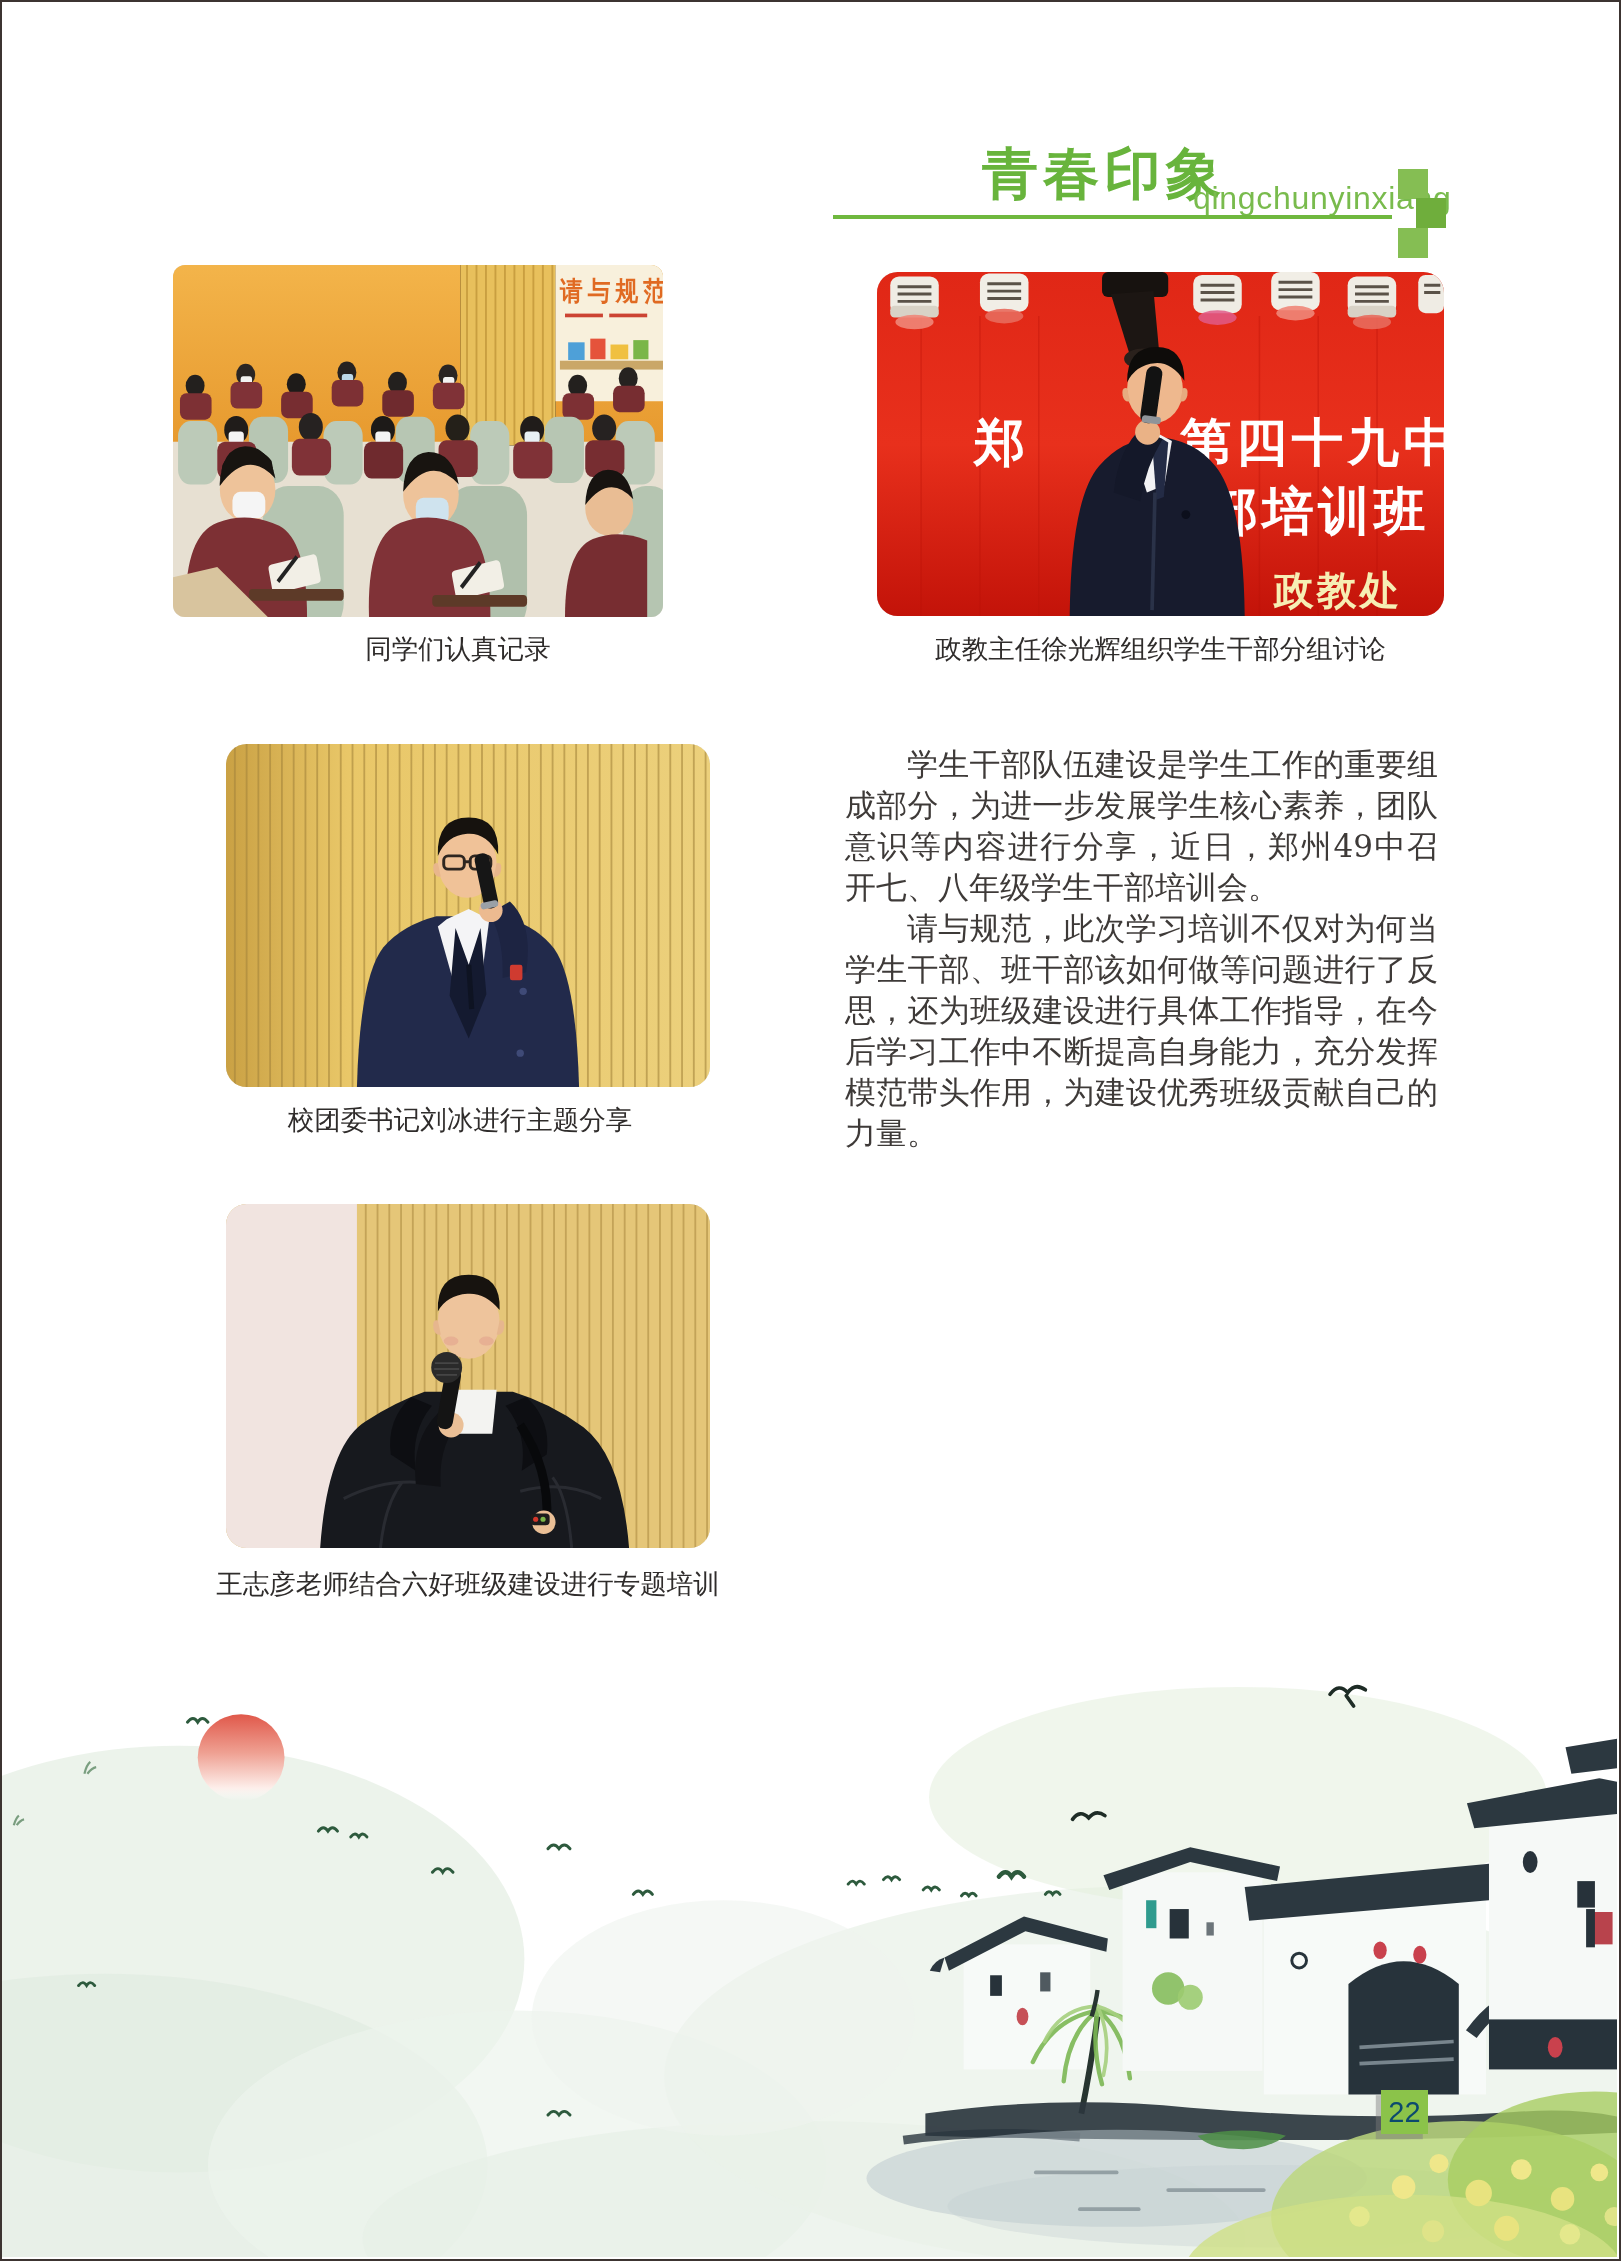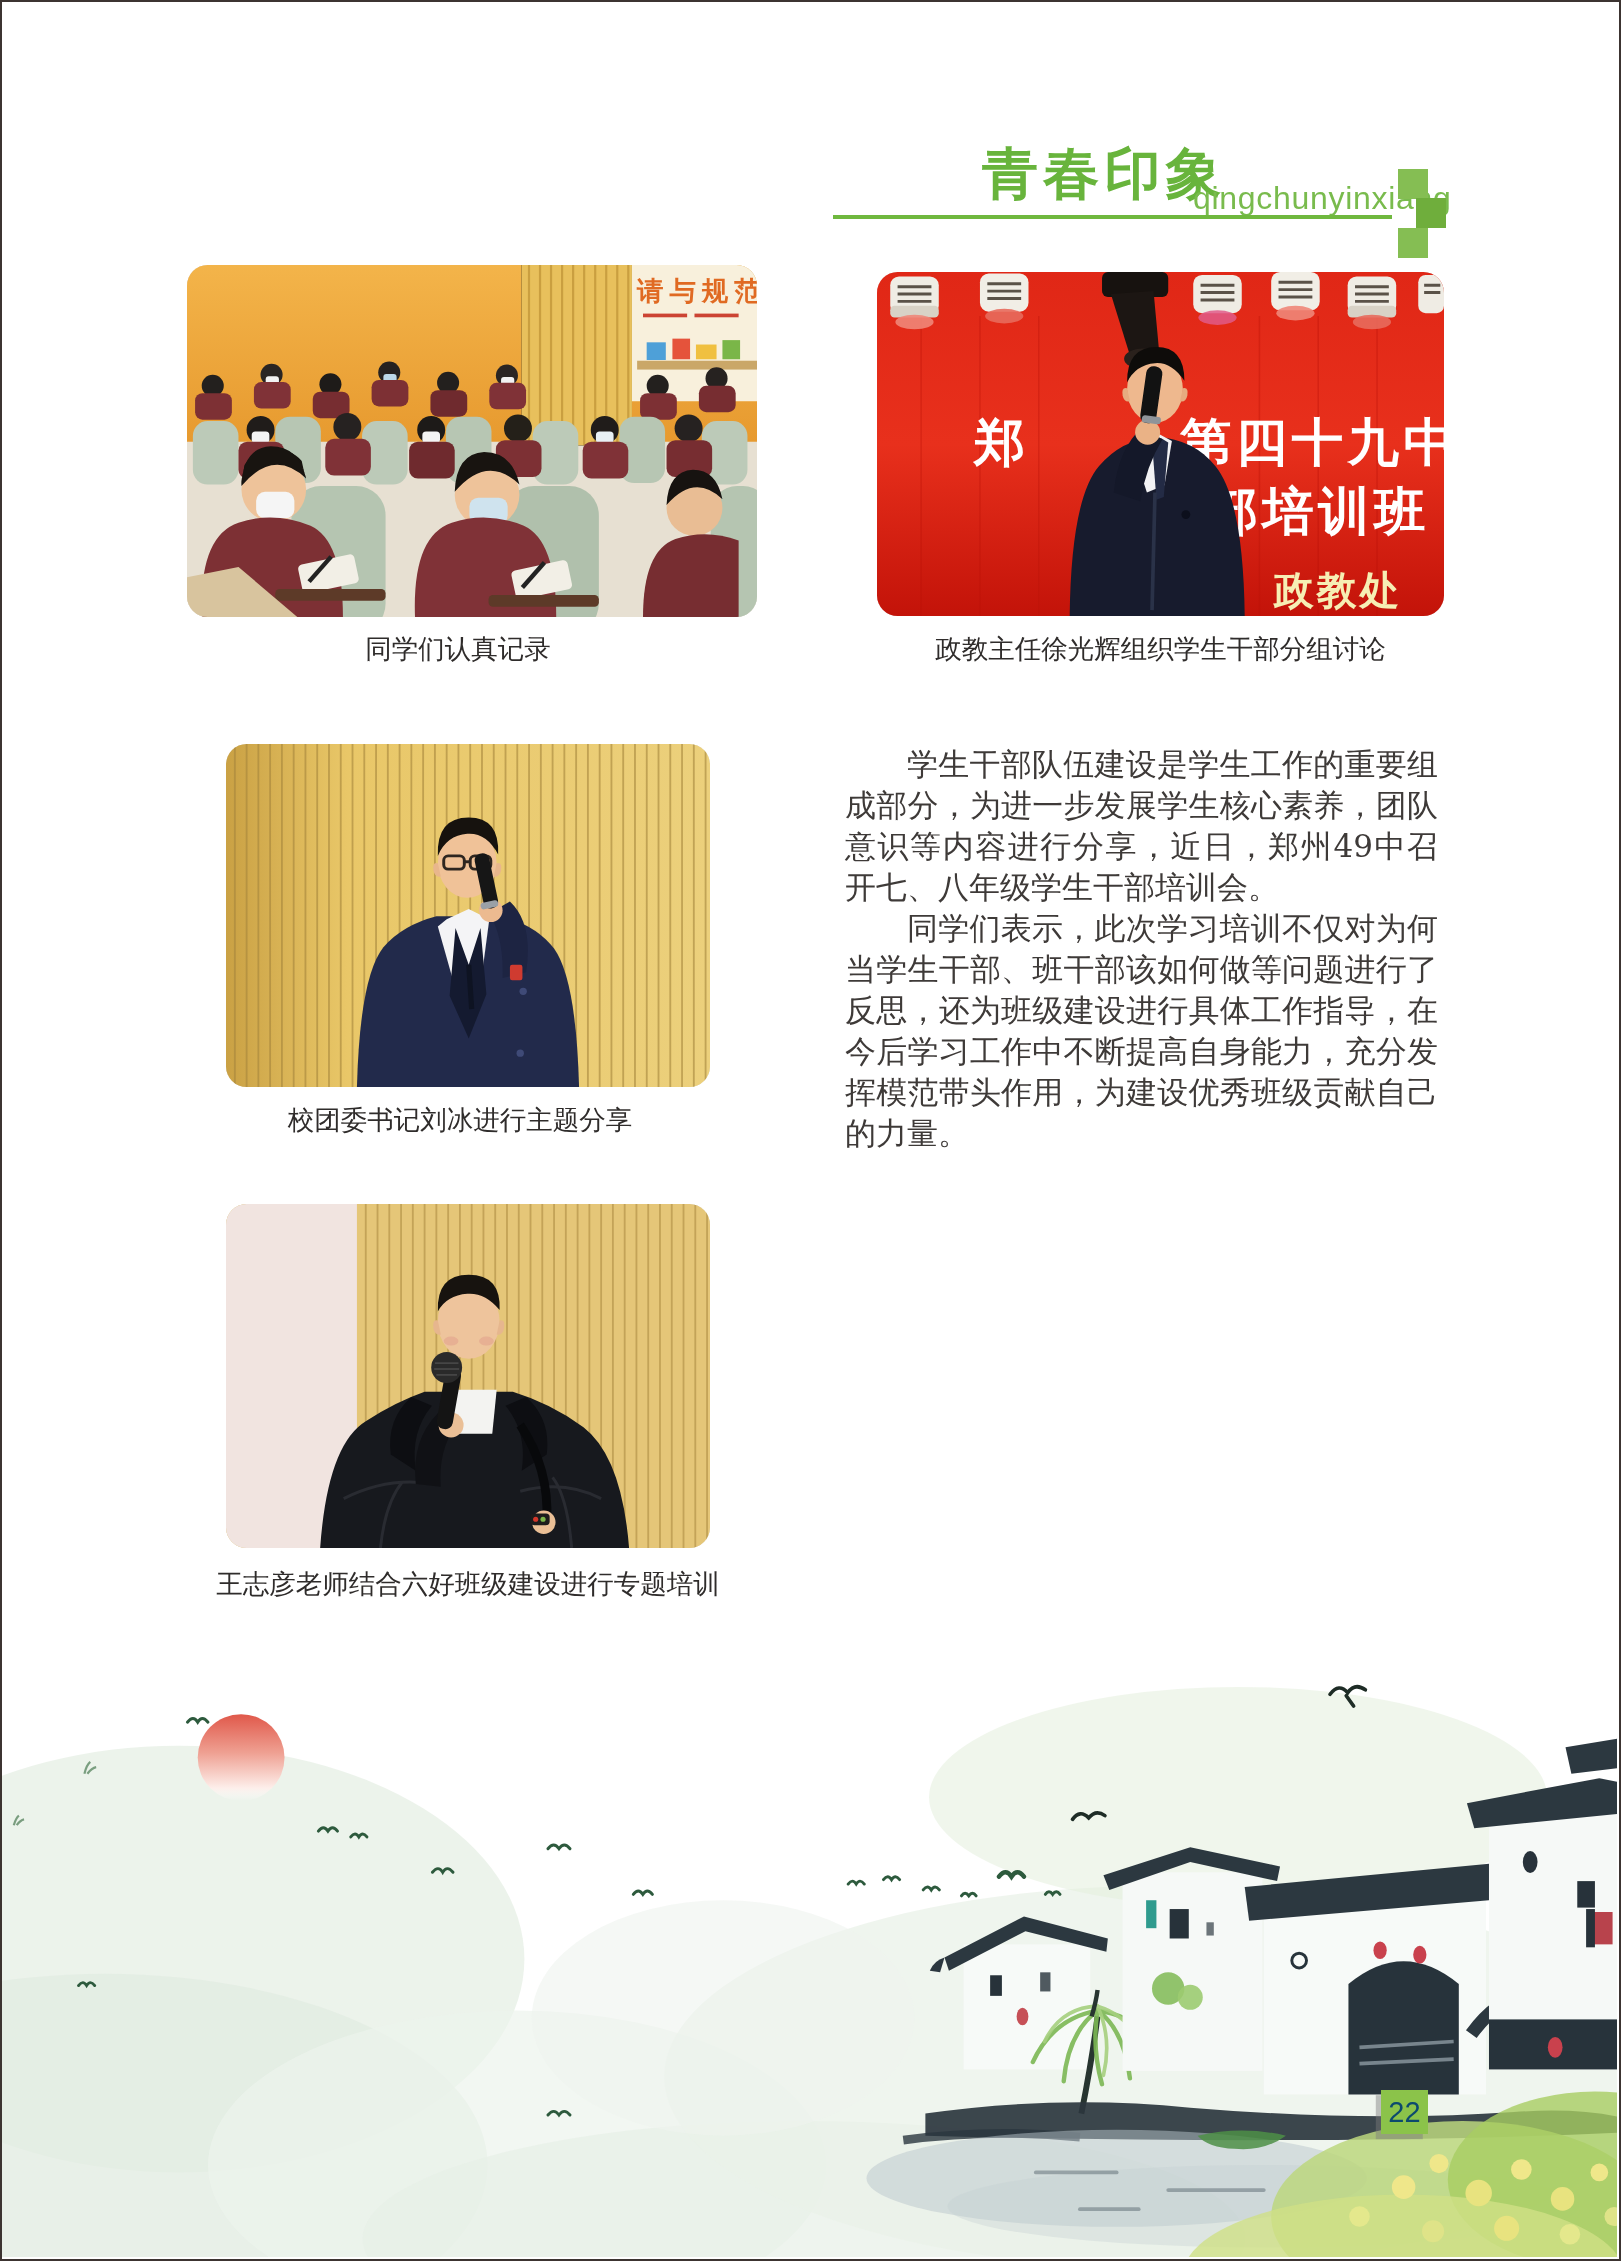--- a/index.html
+++ b/index.html
@@ -27,21 +27,21 @@
     position:absolute;left:831px;top:213px;width:559px;height:3.7px;
     background:#6fb83e;
   }
   .hdr-sq{position:absolute;width:30px;height:30px;}
   .hdr-sq.s1{left:1396px;top:167px;background:#85be53;}
   .hdr-sq.s2{left:1414px;top:196px;background:#6fae3c;}
   .hdr-sq.s3{left:1396px;top:226px;background:#85be53;}
   
   .photo{position:absolute;border-radius:20.6px;overflow:hidden;background:#ddd;}
   .photo svg{display:block;width:100%;height:100%;}
-  .ph1{left:185px;top:263px;width:570px;height:352px;}
+  .ph1{left:171px;top:263px;width:490px;height:352px;border-radius:12px;}
   .ph2{left:875px;top:270px;width:567px;height:344px;}
   .ph3{left:224px;top:742px;width:484px;height:343px;}
   .ph4{left:224px;top:1202px;width:484px;height:344px;}
   
   .caption{
     position:absolute;text-align:center;
     font-size:26.5px;color:#2f2c2b;line-height:32px;
     font-family:"Liberation Sans", sans-serif;
   }
   .cap1{left:171px;top:631px;width:570px;}
@@ -503,21 +503,21 @@
     </svg>
   </div>
 
   <div class="caption cap2">政教主任徐光辉组织学生干部分组讨论</div>
   <div class="caption cap1">同学们认真记录</div>
   <div class="caption cap3">校团委书记刘冰进行主题分享</div>
   <div class="caption cap4">王志彦老师结合六好班级建设进行专题培训</div>
 
   <div class="article">
     <p>学生干部队伍建设是学生工作的重要组成部分，为进一步发展学生核心素养，团队意识等内容进行分享，近日，郑州49中召开七、八年级学生干部培训会。</p>
-    <p>同学们表示，此次学习培训不仅对为何当学生干部、班干部该如何做等问题进行了反思，还为班级建设进行具体工作指导，在今后学习工作中不断提高自身能力，充分发挥模范带头作用，为建设优秀班级贡献自己的力量。</p>
+    <p>请与规范，此次学习培训不仅对为何当学生干部、班干部该如何做等问题进行了反思，还为班级建设进行具体工作指导，在今后学习工作中不断提高自身能力，充分发挥模范带头作用，为建设优秀班级贡献自己的力量。</p>
   </div>
 
   <div class="scenery">
     <svg viewBox="0 0 2195 885" preserveAspectRatio="none">
       <defs>
         <linearGradient id="sunG" x1="0" y1="0" x2="0" y2="1">
           <stop offset="0" stop-color="#e0584a"></stop>
           <stop offset="0.45" stop-color="#efa193"></stop>
           <stop offset="0.85" stop-color="#fdeeea"></stop>
           <stop offset="1" stop-color="#ffffff" stop-opacity="0"></stop>

